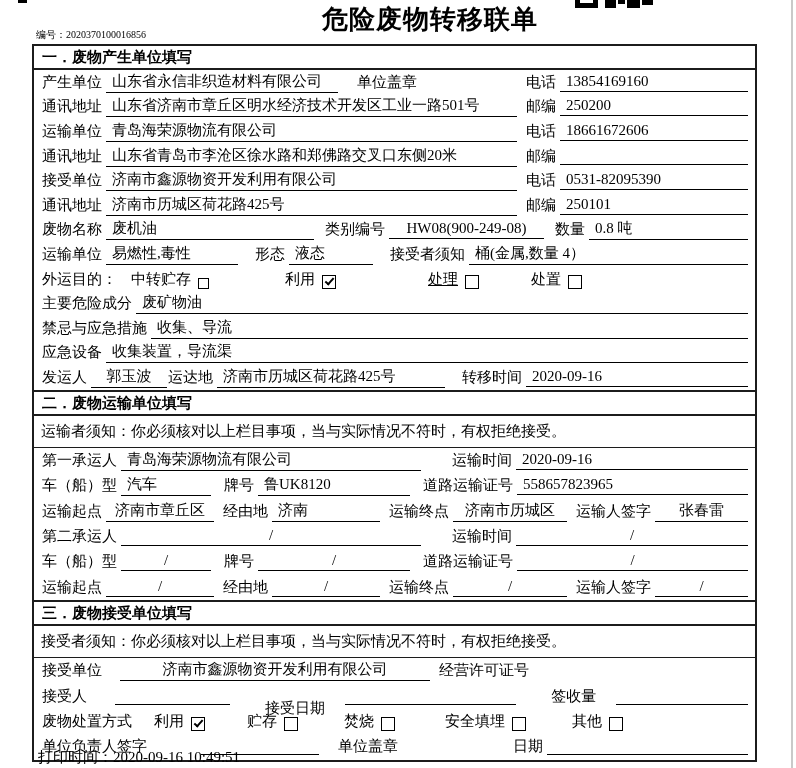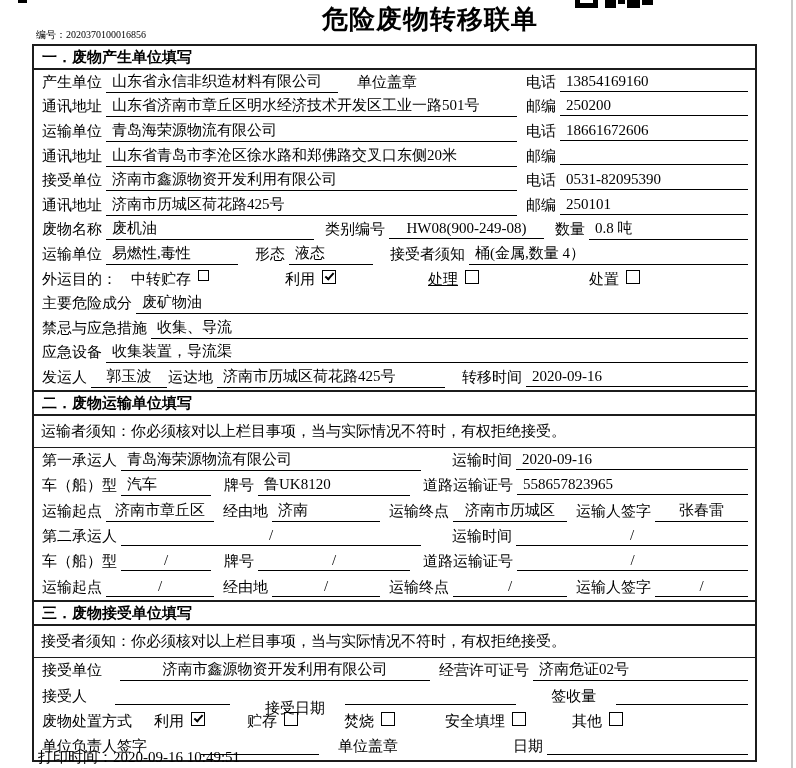--- a/index.html
+++ b/index.html
@@ -27,21 +27,21 @@
   .row{display:flex;align-items:center;height:24.6px;padding:0 7px;white-space:nowrap;box-sizing:border-box;}
   .s2 .row,.s3 .row{height:25.4px;}
   .notice{height:31px;border-bottom:1.5px solid #1c1c1c;display:flex;align-items:center;padding:0 7px;}
   .l{padding:0 4px 0 1px;}
   .v{border-bottom:1px solid #000;padding:0 6px 1px 6px;box-sizing:border-box;min-height:17px;}
   .v.c{text-align:center;}
   .fx{flex:1 1 auto;}
   .cb{width:12px;height:12px;border:1px solid #000;display:inline-block;margin-left:7px;position:relative;flex:none;}
   .cb.checked::after{content:"";position:absolute;left:2px;top:2px;width:7px;height:3px;
                      border-left:2px solid #000;border-bottom:2px solid #000;transform:rotate(-48deg);}
-  .opt{display:flex;align-items:flex-start;}
+  .opt{display:flex;align-items:flex-end;}
 
   
   .print-line{position:absolute;left:38px;top:748px;font-size:15px;white-space:nowrap;}
 </style>
 </head>
 <body>
 
 <div class="hairline-right"></div>
 <div class="corner-mark"></div>
 
@@ -132,21 +132,21 @@
         <span class="cb" style="width:9px;height:9px;"></span>
       </span>
       <span class="opt" style="margin-left:76px;">
         <span>利用</span>
         <span class="cb checked"></span>
       </span>
       <span class="opt" style="margin-left:92px;text-decoration:underline;">
         <span>处理</span>
         <span class="cb"></span>
       </span>
-      <span class="opt" style="margin-left:110px;">
+      <span class="opt" style="margin-left:52px;">
         <span>处置</span>
         <span class="cb"></span>
       </span>
     </div>
 
     <div class="row">
       <span class="l">主要危险成分</span>
       <span class="v fx">废矿物油</span>
     </div>
 
@@ -230,21 +230,20 @@
   </div>
 
   <div class="s3">
     <div class="sec-title sec-top">三．废物接受单位填写</div>
     <div class="notice">接受者须知：你必须核对以上栏目事项，当与实际情况不符时，有权拒绝接受。</div>
 
     <div class="row">
       <span class="l">接受单位</span>
       <span class="v c" style="width:310px;margin-left:14px;">济南市鑫源物资开发利用有限公司</span>
       <span class="l" style="margin-left:8px;">经营许可证号</span>
-      <span class="v fx">济南危证02号</span>
     </div>
 
     <div class="row">
       <span class="l">接受人</span>
       <span class="v" style="width:122px;margin-left:24px;"></span>
       <span class="l" style="margin-left:34px;margin-top:25px;">接受日期</span>
       <span class="v" style="width:182px;margin-left:16px;"></span>
       <span class="l" style="margin-left:34px;">签收量</span>
       <span class="v" style="width:140px;margin-left:16px;"></span>
     </div>

